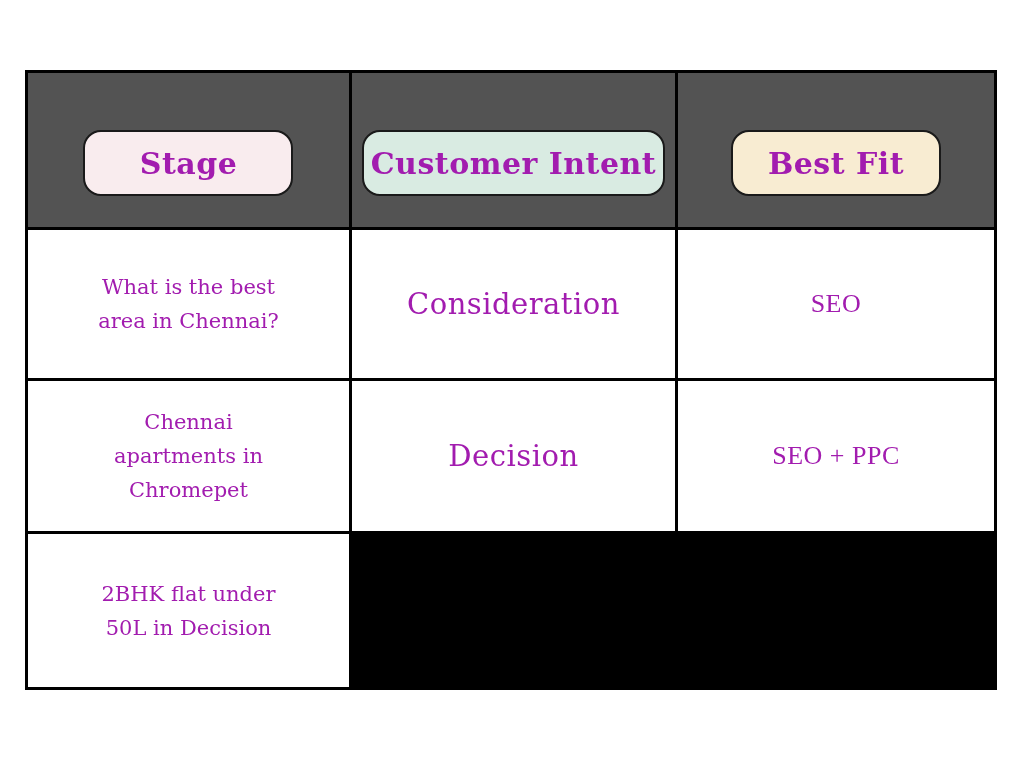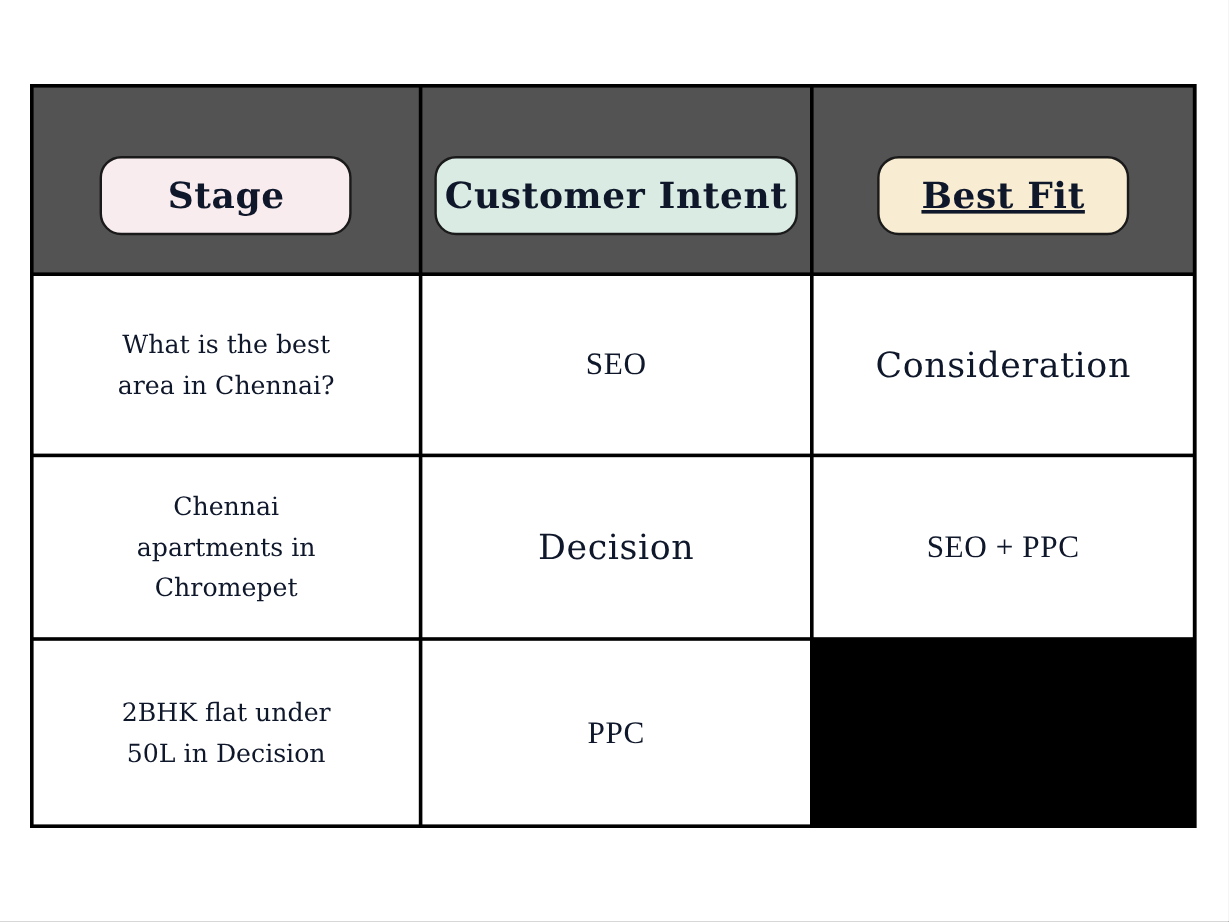--- a/index.html
+++ b/index.html
@@ -6,21 +6,21 @@
     margin: 0;
     padding: 0;
   }
   .page {
     position: relative;
     width: 1024px;
     height: 768px;
     background: #ffffff;
     overflow: hidden;
     font-family: "DejaVu Serif", serif;
-    color: #0f172a;
+    color: #a21caf;
   }
   .grid {
     position: absolute;
     left: 25px;
     top: 70px;
     width: 966px;
     height: 614px;
     border: 3px solid #000000;
     background: #000000;
     display: grid;
@@ -84,51 +84,48 @@
     <div class="cell header" style="background-color: rgb(83, 83, 83);">
       <div class="pill narrow" style="background-color: rgb(249, 236, 238);">
         <span class="pill-label">Stage</span>
       </div>
     </div>
     <div class="cell header" style="background-color: rgb(83, 83, 83); text-align: right;">
       <div class="pill wide" style="background-color: rgb(217, 235, 226);">
         <span class="pill-label">Customer Intent</span>
       </div>
     </div>
-    <div class="cell header" style="background-color: rgb(83, 83, 83); text-decoration: underline;">
+    <div class="cell header" style="background-color: rgb(83, 83, 83);">
       <div class="pill narrow" style="background-color: rgb(248, 236, 210);">
         <span class="pill-label">Best Fit</span>
       </div>
     </div>
 
     <div class="cell body">
       <span class="intent-text">What is the best
 area in Chennai?</span>
     </div>
     <div class="cell body">
-      <span class="fit-text">SEO</span>
+      <span class="stage-text">Consideration</span>
     </div>
 
     <div class="cell body">
-      <span class="stage-text">Consideration</span>
+      <span class="fit-text">SEO</span>
     </div>
     <div class="cell body">
       <span class="intent-text">Chennai
 apartments in
 Chromepet</span>
     </div>
     <div class="cell body">
       <span class="stage-text">Decision</span>
     </div>
 
     <div class="cell body">
       <span class="fit-text">SEO + PPC</span>
     </div>
     <div class="cell body">
       <span class="intent-text">2BHK flat under
 50L in Decision</span>
     </div>
-    <div class="cell body">
-      <span class="fit-text">PPC</span>
-    </div>
 
   </div>
 </div>
 
 </body></html>

